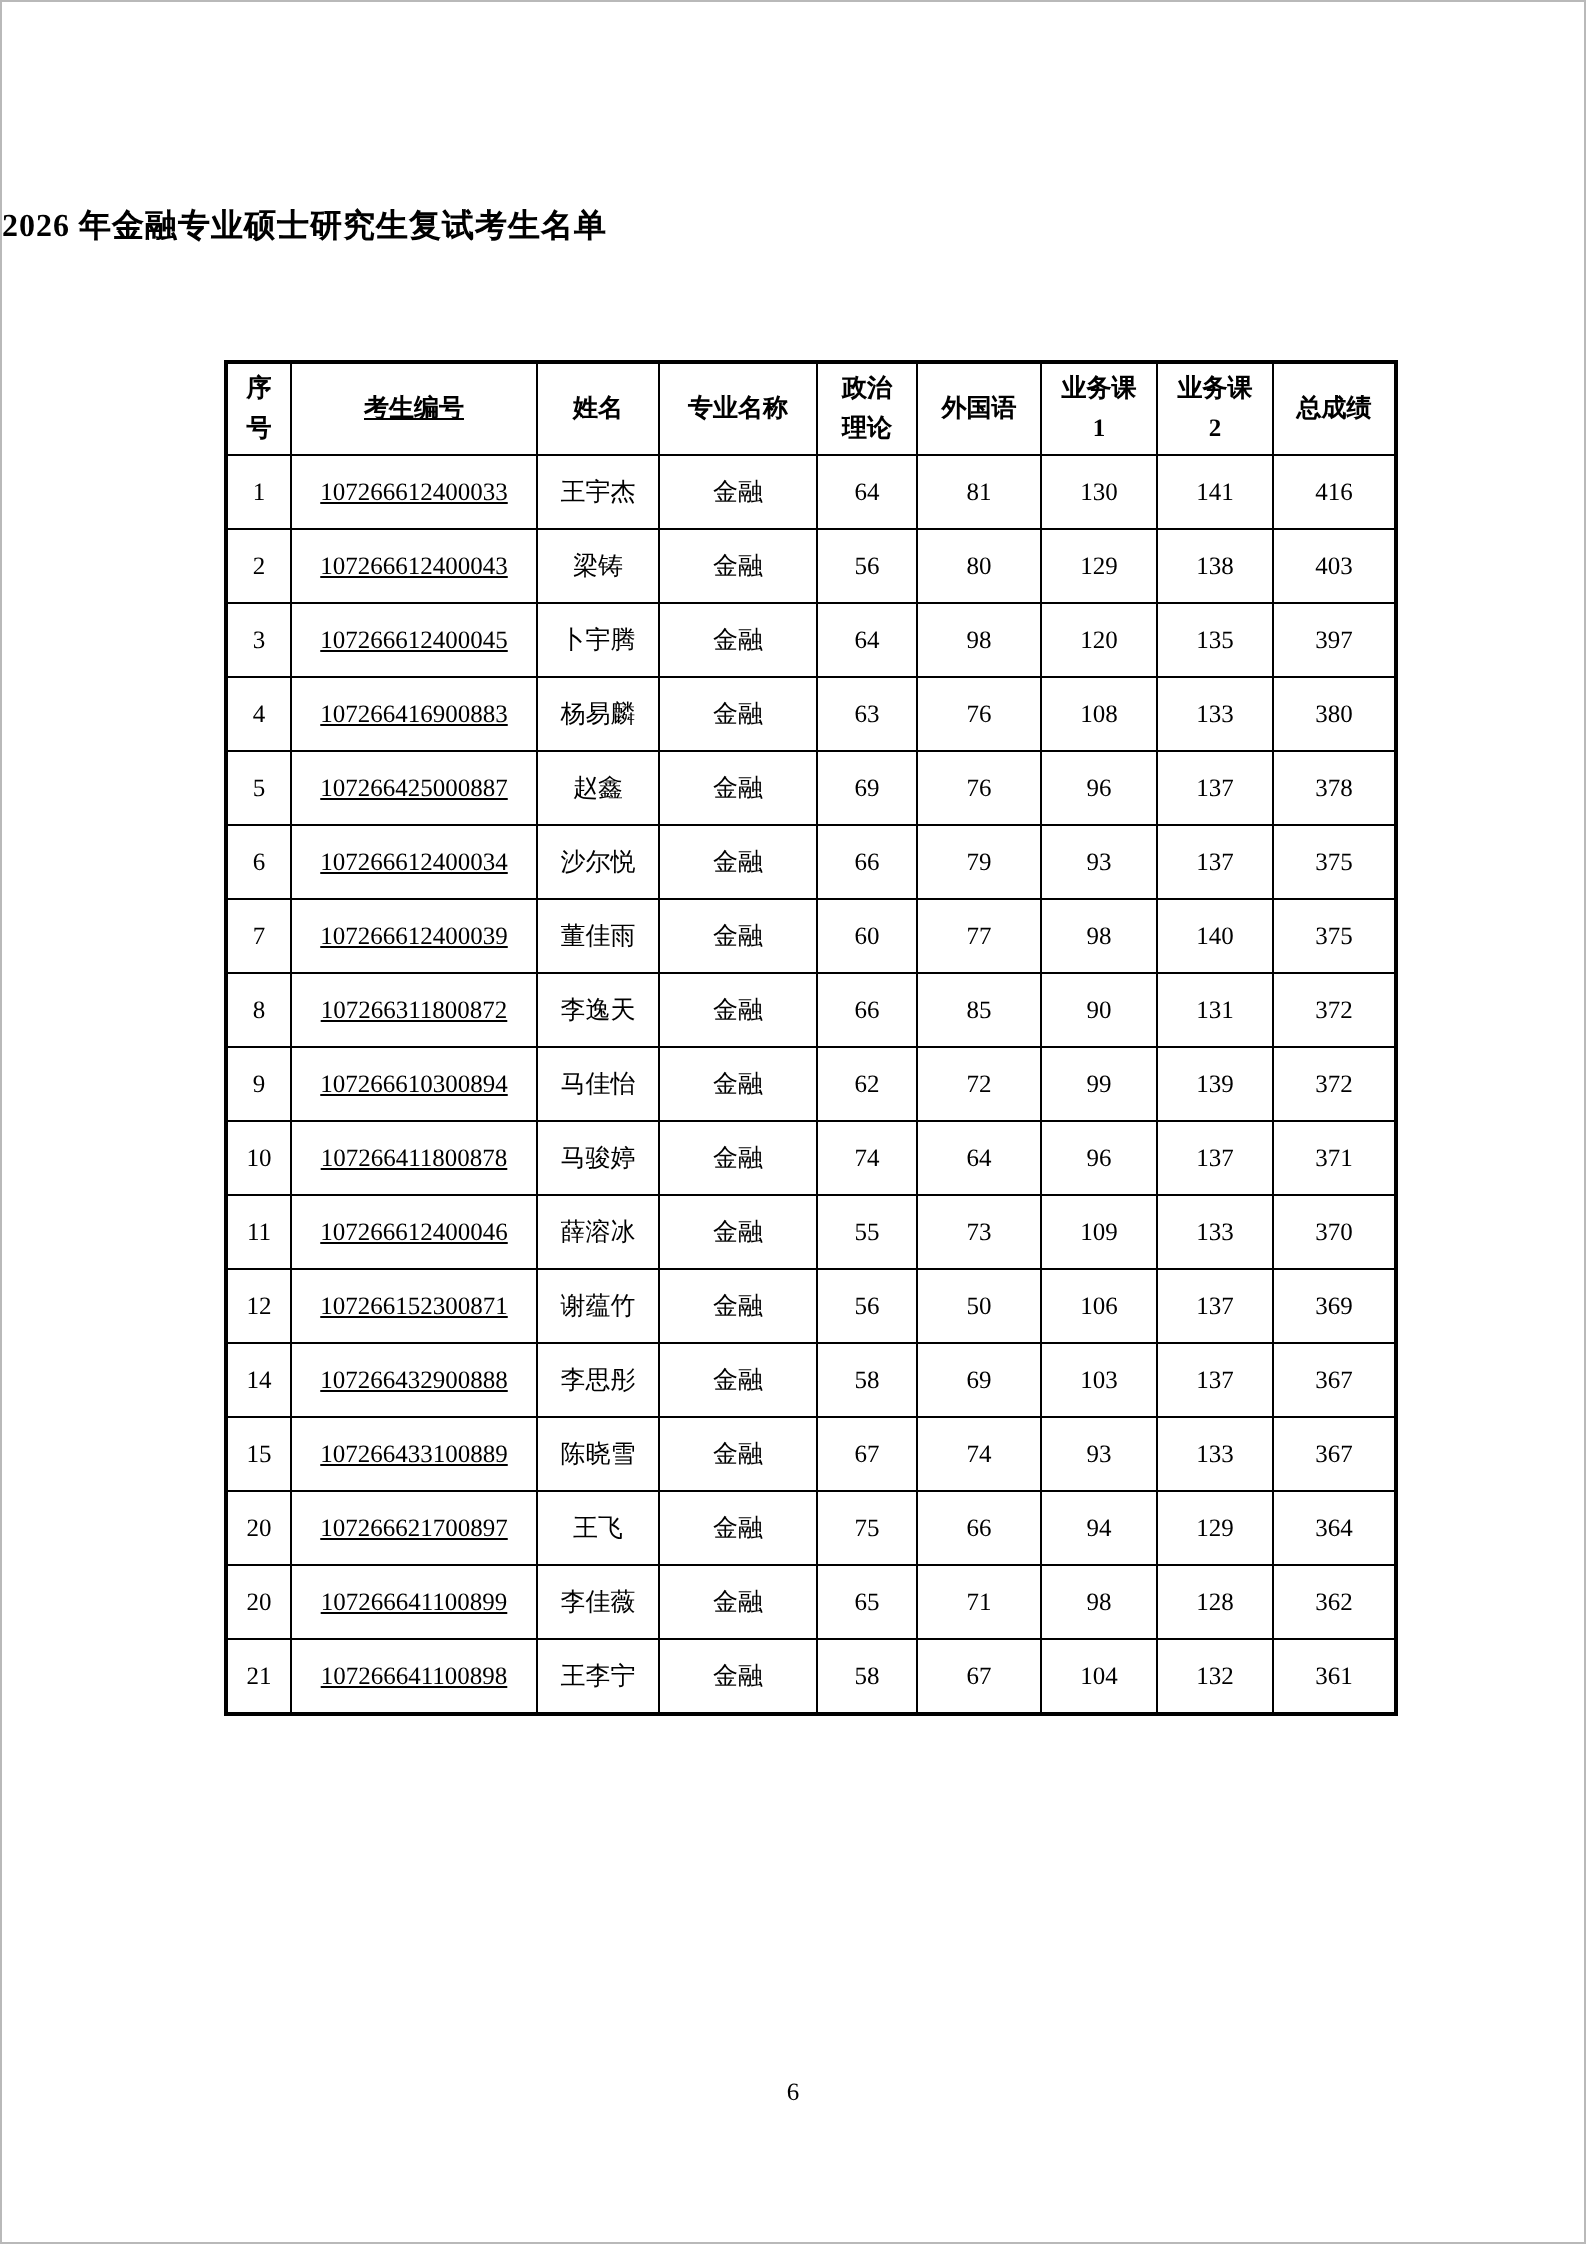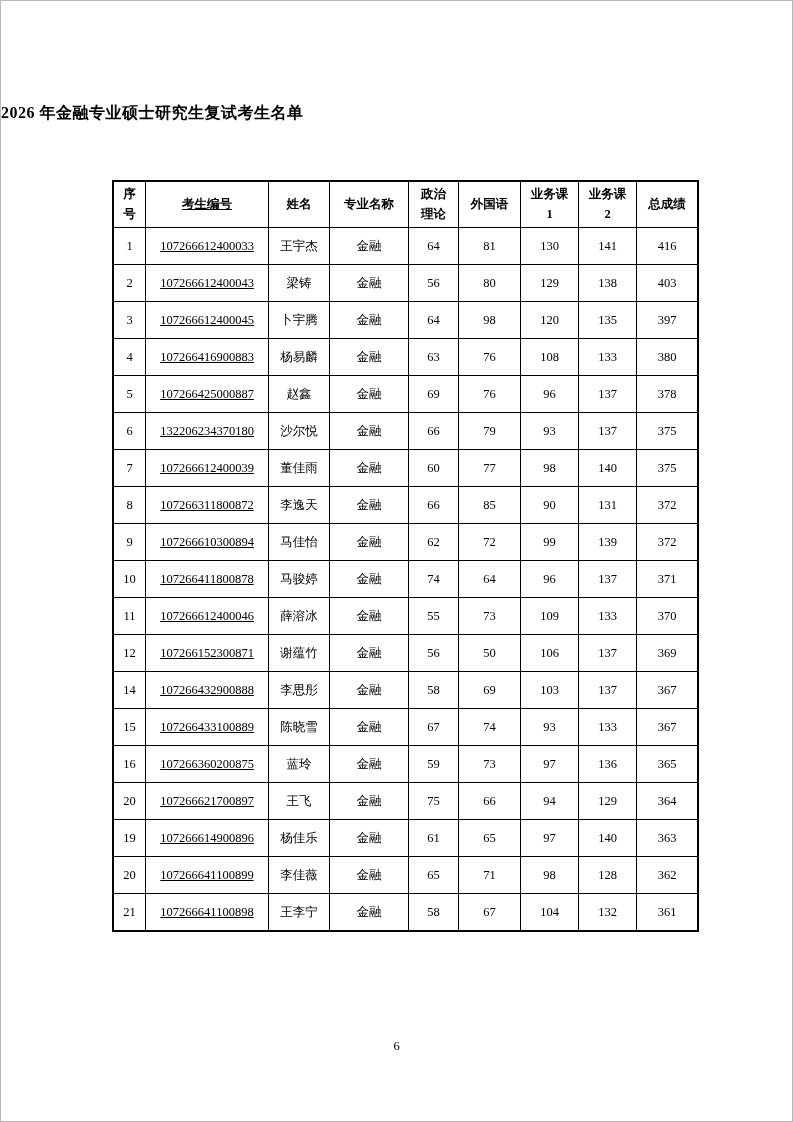--- a/index.html
+++ b/index.html
@@ -152,21 +152,21 @@
             <td class="c2">赵鑫</td>
             <td class="c3">金融</td>
             <td class="c4">69</td>
             <td class="c5">76</td>
             <td class="c6">96</td>
             <td class="c7">137</td>
             <td class="c8">378</td>
           </tr>
           <tr>
             <td class="c0">6</td>
-            <td class="c1">132206234370180</td>
+            <td class="c1">107266612400034</td>
             <td class="c2">沙尔悦</td>
             <td class="c3">金融</td>
             <td class="c4">66</td>
             <td class="c5">79</td>
             <td class="c6">93</td>
             <td class="c7">137</td>
             <td class="c8">375</td>
           </tr>
           <tr>
             <td class="c0">7</td>
@@ -250,53 +250,31 @@
             <td class="c1">107266433100889</td>
             <td class="c2">陈晓雪</td>
             <td class="c3">金融</td>
             <td class="c4">67</td>
             <td class="c5">74</td>
             <td class="c6">93</td>
             <td class="c7">133</td>
             <td class="c8">367</td>
           </tr>
           <tr>
-            <td class="c0">16</td>
-            <td class="c1">107266360200875</td>
-            <td class="c2">蓝玲</td>
-            <td class="c3">金融</td>
-            <td class="c4">59</td>
-            <td class="c5">73</td>
-            <td class="c6">97</td>
-            <td class="c7">136</td>
-            <td class="c8">365</td>
-          </tr>
-          <tr>
             <td class="c0">20</td>
             <td class="c1">107266621700897</td>
             <td class="c2">王飞</td>
             <td class="c3">金融</td>
             <td class="c4">75</td>
             <td class="c5">66</td>
             <td class="c6">94</td>
             <td class="c7">129</td>
             <td class="c8">364</td>
           </tr>
           <tr>
-            <td class="c0">19</td>
-            <td class="c1">107266614900896</td>
-            <td class="c2">杨佳乐</td>
-            <td class="c3">金融</td>
-            <td class="c4">61</td>
-            <td class="c5">65</td>
-            <td class="c6">97</td>
-            <td class="c7">140</td>
-            <td class="c8">363</td>
-          </tr>
-          <tr>
             <td class="c0">20</td>
             <td class="c1">107266641100899</td>
             <td class="c2">李佳薇</td>
             <td class="c3">金融</td>
             <td class="c4">65</td>
             <td class="c5">71</td>
             <td class="c6">98</td>
             <td class="c7">128</td>
             <td class="c8">362</td>
           </tr>

